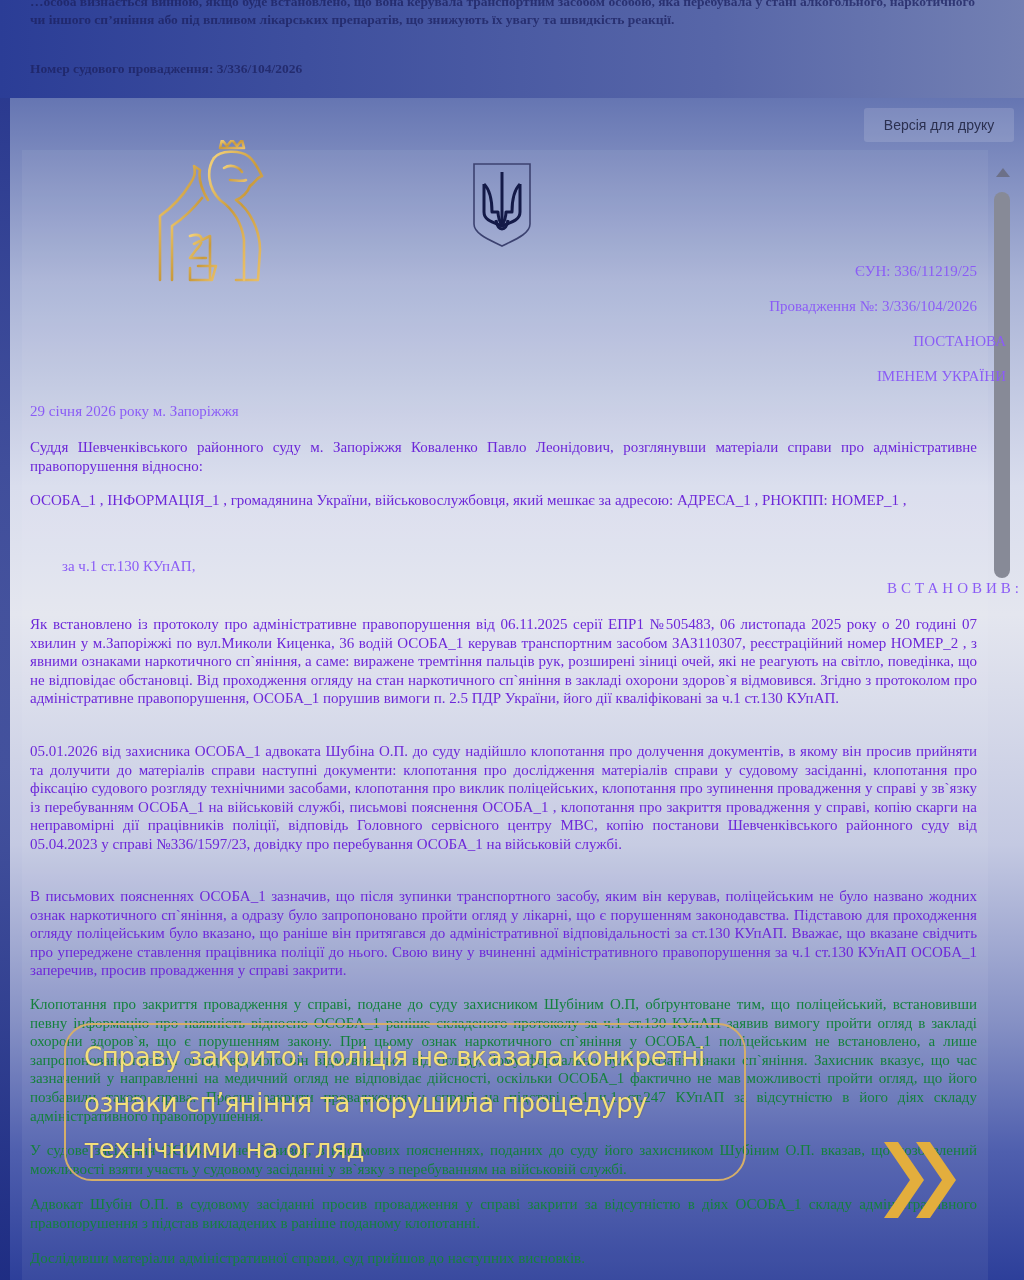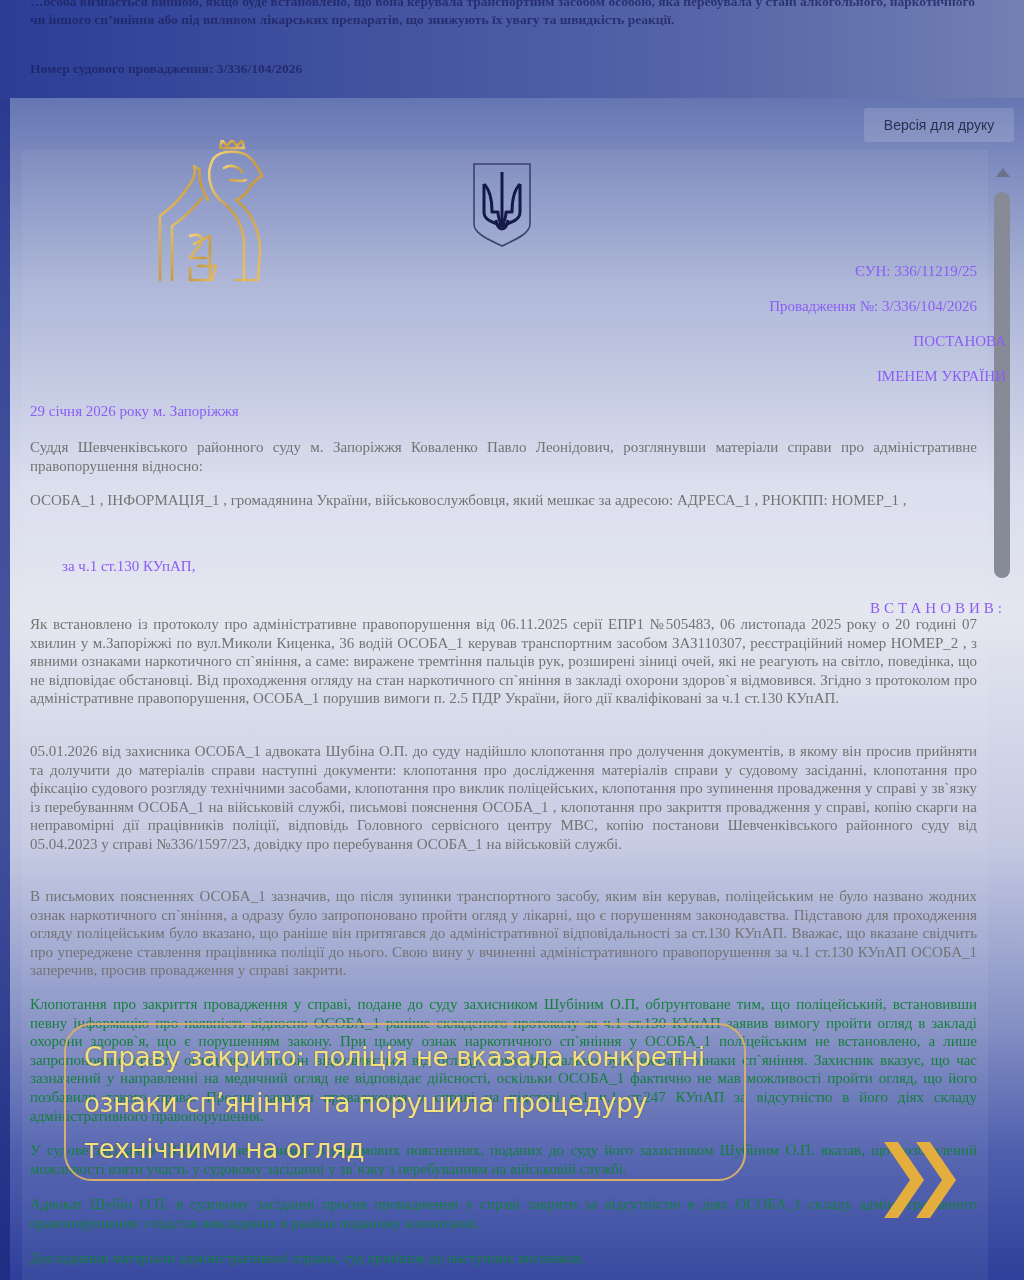--- a/index.html
+++ b/index.html
@@ -39,21 +39,21 @@
     position:absolute; left:4px; top:32px; width:16px; height:386px; border-radius:8px; background:#878a97;
   }
 
   .logo { position:absolute; left:150px; top:140px; width:124px; height:145px; }
   .coat { position:absolute; left:470px; top:160px; width:64px; height:88px; }
 
   .t { position:absolute; font-size:15px; color:#8b5cf6; white-space:nowrap; }
   .right { right:47px; }
   .center { left:0; width:1006px; text-align:right; }
   .p {
-    position:absolute; left:30px; width:947px; font-size:15px; line-height:18.6px; color:#737373;
+    position:absolute; left:30px; width:947px; font-size:15px; line-height:18.6px; color:#6d28d9;
     text-align:justify;
   }
   .spaced { letter-spacing:4px; }
 
   .fade-lower { color:#15803d; }
   .overlay-box {
     position:absolute; left:64px; top:1023px; width:682px; height:158px;
     border:2.5px solid #d4ae6a; border-radius:28px; box-sizing:border-box;
   }
   .overlay-text {
@@ -116,21 +116,21 @@
 
 <div class="t right" style="top:263px;">ЄУН: 336/11219/25</div>
 <div class="t right" style="top:298px;">Провадження №: 3/336/104/2026</div>
 <div class="t center" style="top:333px;">ПОСТАНОВА</div>
 <div class="t center" style="top:368px;">ІМЕНЕМ УКРАЇНИ</div>
 <div class="t" style="left:30px; top:403px;">29 січня 2026 року м. Запоріжжя</div>
 
 <div class="p" style="top:438px;">Суддя Шевченківського районного суду м. Запоріжжя Коваленко Павло Леонідович, розглянувши матеріали справи про адміністративне правопорушення відносно:</div>
 <div class="p" style="top:491px;">ОСОБА_1 , ІНФОРМАЦІЯ_1 , громадянина України, військовослужбовця, який мешкає за адресою: АДРЕСА_1 , РНОКПП: НОМЕР_1 ,</div>
 <div class="t" style="left:30px; top:558px;margin-left:32px;">за ч.1 ст.130 КУпАП,</div>
-<div class="t center spaced" style="top:600px;">ВСТАНОВИВ:</div>
+<div class="t center spaced" style="top:580px;margin-left:17px;">ВСТАНОВИВ:</div>
 
 <div class="p" style="top:615px;">Як встановлено із протоколу про адміністративне правопорушення від 06.11.2025 серії ЕПР1 №505483, 06 листопада 2025 року о 20 годині 07 хвилин у м.Запоріжжі по вул.Миколи Киценка, 36 водій ОСОБА_1 керував транспортним засобом ЗАЗ110307, реєстраційний номер НОМЕР_2 , з явними ознаками наркотичного сп`яніння, а саме: виражене тремтіння пальців рук, розширені зіниці очей, які не реагують на світло, поведінка, що не відповідає обстановці. Від проходження огляду на стан наркотичного сп`яніння в закладі охорони здоров`я відмовився. Згідно з протоколом про адміністративне правопорушення, ОСОБА_1 порушив вимоги п. 2.5 ПДР України, його дії кваліфіковані за ч.1 ст.130 КУпАП.</div>
 <div class="p" style="top:742px;">05.01.2026 від захисника ОСОБА_1 адвоката Шубіна О.П. до суду надійшло клопотання про долучення документів, в якому він просив прийняти та долучити до матеріалів справи наступні документи: клопотання про дослідження матеріалів справи у судовому засіданні, клопотання про фіксацію судового розгляду технічними засобами, клопотання про виклик поліцейських, клопотання про зупинення провадження у справі у зв`язку із перебуванням ОСОБА_1 на військовій службі, письмові пояснення ОСОБА_1 , клопотання про закриття провадження у справі, копію скарги на неправомірні дії працівників поліції, відповідь Головного сервісного центру МВС, копію постанови Шевченківського районного суду від 05.04.2023 у справі №336/1597/23, довідку про перебування ОСОБА_1 на військовій службі.</div>
 <div class="p" style="top:887px;">В письмових поясненнях ОСОБА_1 зазначив, що після зупинки транспортного засобу, яким він керував, поліцейським не було названо жодних ознак наркотичного сп`яніння, а одразу було запропоновано пройти огляд у лікарні, що є порушенням законодавства. Підставою для проходження огляду поліцейським було вказано, що раніше він притягався до адміністративної відповідальності за ст.130 КУпАП. Вважає, що вказане свідчить про упереджене ставлення працівника поліції до нього. Свою вину у вчиненні адміністративного правопорушення за ч.1 ст.130 КУпАП ОСОБА_1 заперечив, просив провадження у справі закрити.</div>
 <div class="p fade-lower" style="top:995px;">Клопотання про закриття провадження у справі, подане до суду захисником Шубіним О.П, обґрунтоване тим, що поліцейський, встановивши певну інформацію про наявність відносно ОСОБА_1 раніше складеного протоколу за ч.1 ст.130 КУпАП заявив вимогу пройти огляд в закладі охорони здоров`я, що є порушенням закону. При цьому ознак наркотичного сп`яніння у ОСОБА_1 поліцейським не встановлено, а лише запропоновано пройти огляд, від чого він відмовляється від огляду, йому формально були вказані ознаки сп`яніння. Захисник вказує, що час зазначений у направленні на медичний огляд не відповідає дійсності, оскільки ОСОБА_1 фактично не мав можливості пройти огляд, що його позбавили такого права. Просив закрити провадження у справі на підставі п.1 ч.1 ст.247 КУпАП за відсутністю в його діях складу адміністративного правопорушення.</div>
 <div class="p fade-lower" style="top:1141px;">У судове засідання ОСОБА_1 не з`явився, в письмових поясненнях, поданих до суду його захисником Шубіним О.П. вказав, що позбавлений можливості взяти участь у судовому засіданні у зв`язку з перебуванням на військовій службі.</div>
 <div class="p fade-lower" style="top:1195px;">Адвокат Шубін О.П. в судовому засіданні просив провадження у справі закрити за відсутністю в діях ОСОБА_1 складу адміністративного правопорушення з підстав викладених в раніше поданому клопотанні.</div>
 <div class="p fade-lower" style="top:1249px;">Дослідивши матеріали адміністративної справи, суд прийшов до наступних висновків.</div>
 
 <div class="overlay-box"></div>

